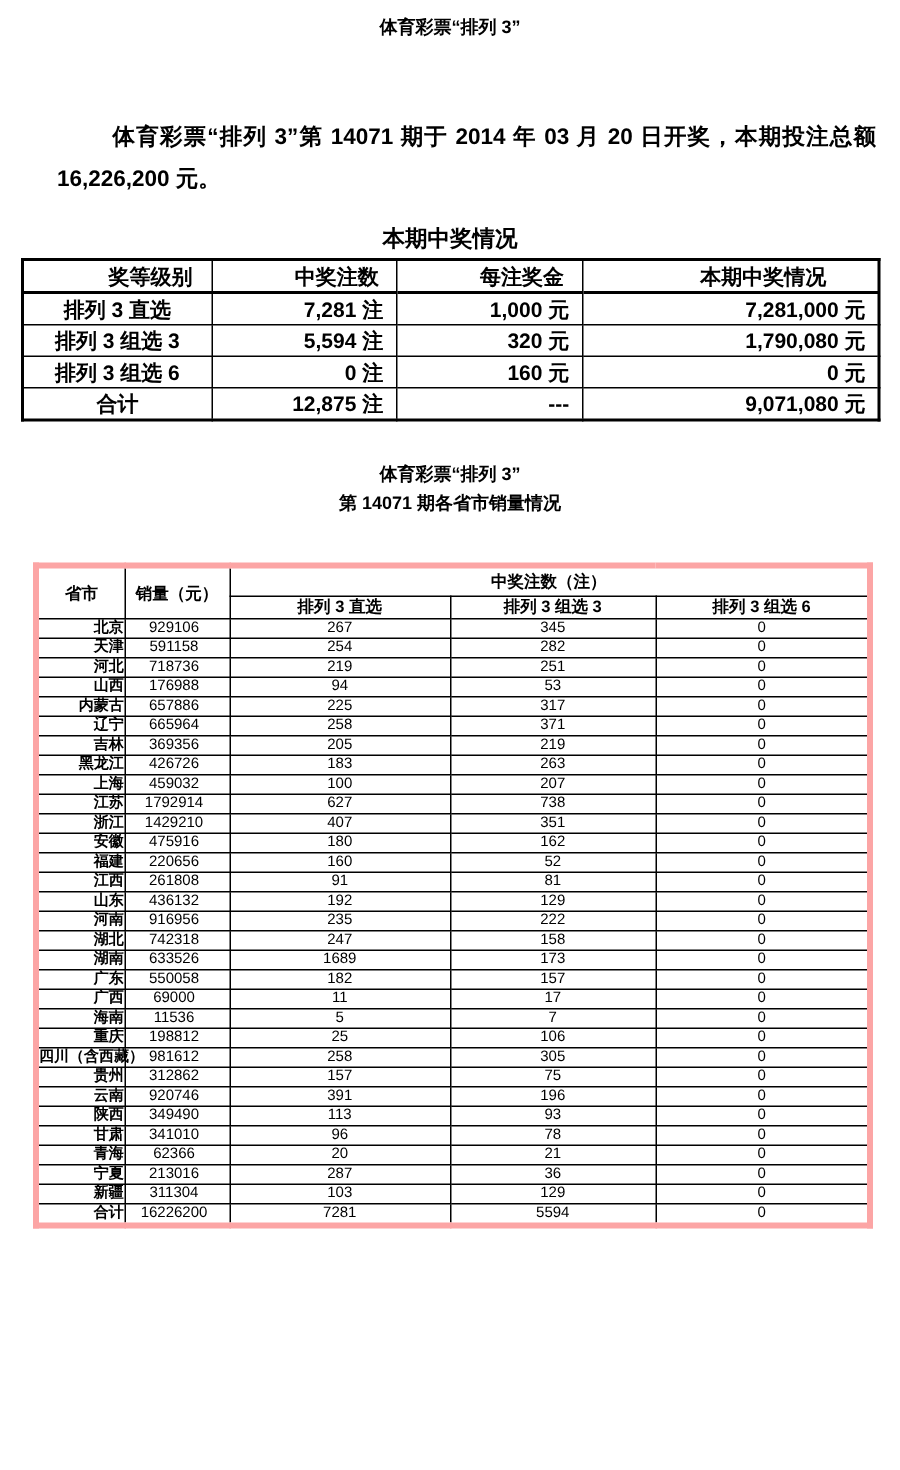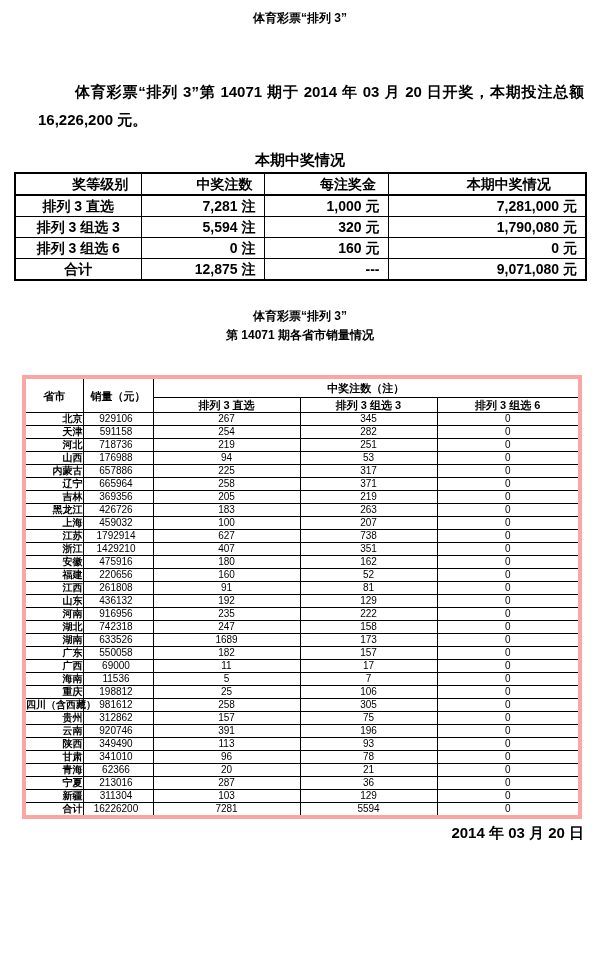--- a/index.html
+++ b/index.html
@@ -356,15 +356,14 @@
         <tr>
           <td class="prov">合计</td>
           <td class="sales">16226200</td>
           <td class="win">7281</td>
           <td class="win">5594</td>
           <td class="win">0</td>
         </tr>
       </tbody>
   </table>
 
-  <div id="footer-date">2014 年 03 月 20 日</div>
 
 </div>
 
 </body></html>

